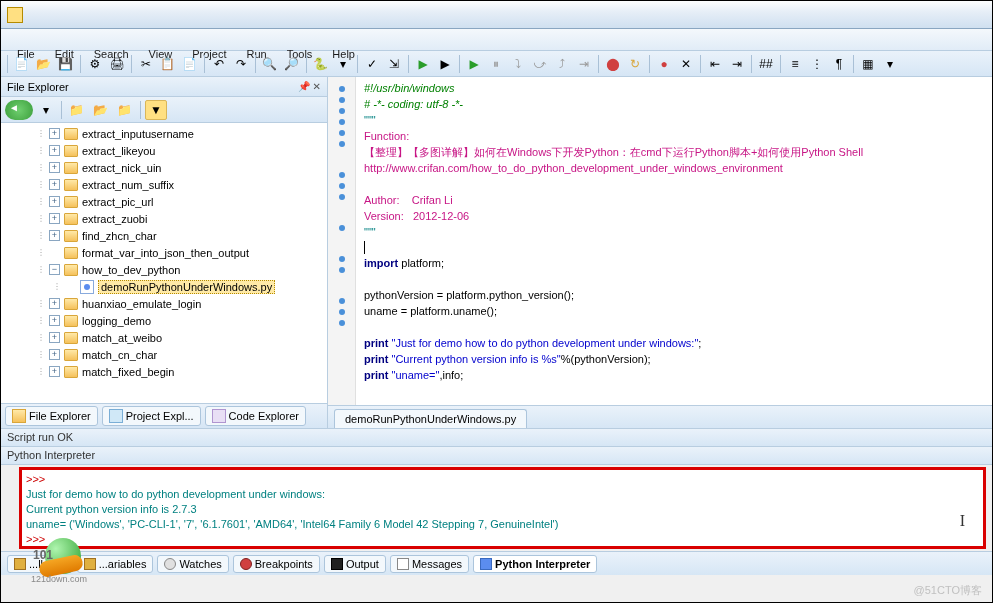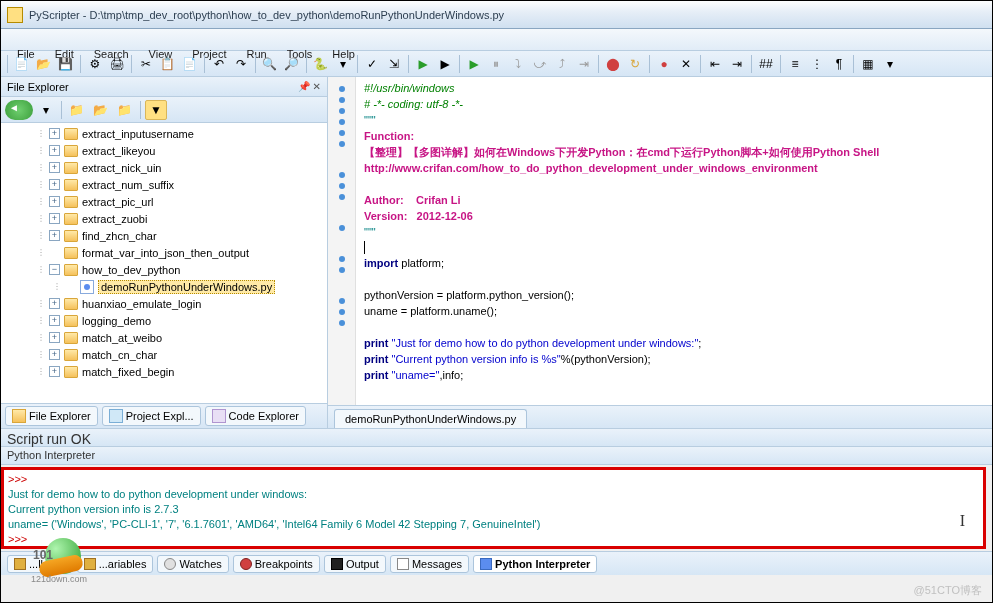--- a/index.html
+++ b/index.html
@@ -46,33 +46,33 @@
 .ico-fe { background: linear-gradient(#ffe9a8,#f5c15b); border: 1px solid #d9a63a;}
 .ico-pe { background: #d0e8f7; border: 1px solid #7aaed6;}
 .ico-ce { background: #e8dff5; border: 1px solid #b095d0;}
 
 .editor-pane { flex: 1; background: #fff; display: flex; flex-direction: column; }
 .editor-gutter-wrap { flex: 1; display: flex; overflow: hidden; }
 .gutter { width: 28px; background: #f4f4f4; border-right: 1px solid #e0e0e0; padding-top: 4px; }
 .gutter .dot { width: 6px; height: 6px; background: #4a90d9; border-radius: 50%; margin: 5px auto; }
 .code { flex: 1; padding: 4px 8px; font-family: Consolas, "Courier New", monospace; font-size: 12px; line-height: 15px; white-space: pre; overflow: auto; color: #000; }
 .c-green { color: #008000; font-style: italic; }
-.c-mag { color: #c71585; font-weight: bold; }
+.c-mag { color: #c71585; }
 .c-nav { color: #000080; font-weight: bold; }
 .c-str { color: #0000cd; }
 .c-teal { color: #008080; }
 .cursor-line { border-left: 1px solid #000; display: inline-block; height: 13px; vertical-align: middle; }
 
 .editor-tabs { height: 24px; background: linear-gradient(#eaf2fa,#d6e6f5); border-top: 1px solid #b8cde0; border-bottom: 1px solid #b8cde0; display: flex; align-items: flex-end; padding: 0 6px; }
 .editor-tab { padding: 3px 10px; background: #f3f8fc; border: 1px solid #acc5dc; border-bottom: none; border-radius: 3px 3px 0 0; font-size: 11px; }
 
-.status-run { height: 18px; background: linear-gradient(#eaf2fa,#d6e6f5); border-bottom: 1px solid #b8cde0; padding: 2px 6px; font-size: 14px; color: #333;}
+.status-run { height: 18px; background: linear-gradient(#eaf2fa,#d6e6f5); border-bottom: 1px solid #b8cde0; padding: 2px 6px; font-size: 11px; color: #333;}
 .interp-header { height: 18px; background: linear-gradient(#eaf2fa,#d6e6f5); border-bottom: 1px solid #b8cde0; padding: 2px 6px; font-size: 11px; color: #333;}
 
-.output-area { background: #fff; height: 82px; border: 3px solid #d90000; margin: 2px 6px 2px 0; padding: 2px 4px; font-family: Consolas, "Courier New", monospace; font-size: 12px; line-height: 14px; white-space: pre-wrap; overflow: hidden; position: relative;}
+.output-area { background: #fff; height: 82px; border: 3px solid #d90000; margin: 2px 6px 2px 18px; padding: 2px 4px; font-family: Consolas, "Courier New", monospace; font-size: 12px; line-height: 14px; white-space: pre-wrap; overflow: hidden; position: relative;}
 .output-area .prompt { color: #cc0000; }
 .output-area .out-line { color: #008080; }
 .text-cursor { position: absolute; right: 18px; top: 44px; font-size: 16px; color: #333; font-family: serif; }
 
 .bottom-tabs { height: 24px; background: linear-gradient(#eaf2fa,#d6e6f5); border-top: 1px solid #b8cde0; display: flex; align-items: center; padding: 0 6px; gap: 4px; }
 .bot-tab { display: flex; align-items: center; gap: 3px; padding: 2px 6px; border: 1px solid #acc5dc; background: #f3f8fc; border-radius: 3px; cursor: default; font-size: 11px; }
 .bot-tab.active { background: #fff; font-weight: bold; }
 .bot-ico { width: 12px; height: 12px; }
 .bi-var { background: #e0b040; border: 1px solid #a07020;}
 .bi-watch { background: #e0e0e0; border: 1px solid #888; border-radius: 50%;}
@@ -86,21 +86,20 @@
 .logo-overlay .ball { width: 36px; height: 36px; background: radial-gradient(circle at 30% 30%, #aef5ae, #2a9d2a); border-radius: 50%; position: absolute; left: 14px; top: 0;}
 .logo-overlay .swoosh { width: 44px; height: 16px; background: linear-gradient(#f5a623,#e07b00); border-radius: 8px; position: absolute; left: 8px; top: 20px; transform: rotate(-12deg);}
 .logo-overlay .txt { position: absolute; top: 36px; left: 0; font-size: 9px; color: #888;}
 .logo-overlay .txt2 { position: absolute; top: 10px; left: 2px; font-size: 12px; color: #666; font-weight: bold;}
 </style>
 </head>
 <body>
 
 <div class="title-bar">
   <div class="app-icon"></div>
-  <span class="title-text">PyScripter - D:\tmp\tmp_dev_root\python\how_to_dev_python\demoRunPythonUnderWindows.py</span>
 </div>
 
 <div class="menu-bar">
   <span class="menu-item">File</span>
   <span class="menu-item">Edit</span>
   <span class="menu-item">Search</span>
   <span class="menu-item">View</span>
   <span class="menu-item">Project</span>
   <span class="menu-item">Run</span>
   <span class="menu-item">Tools</span>

